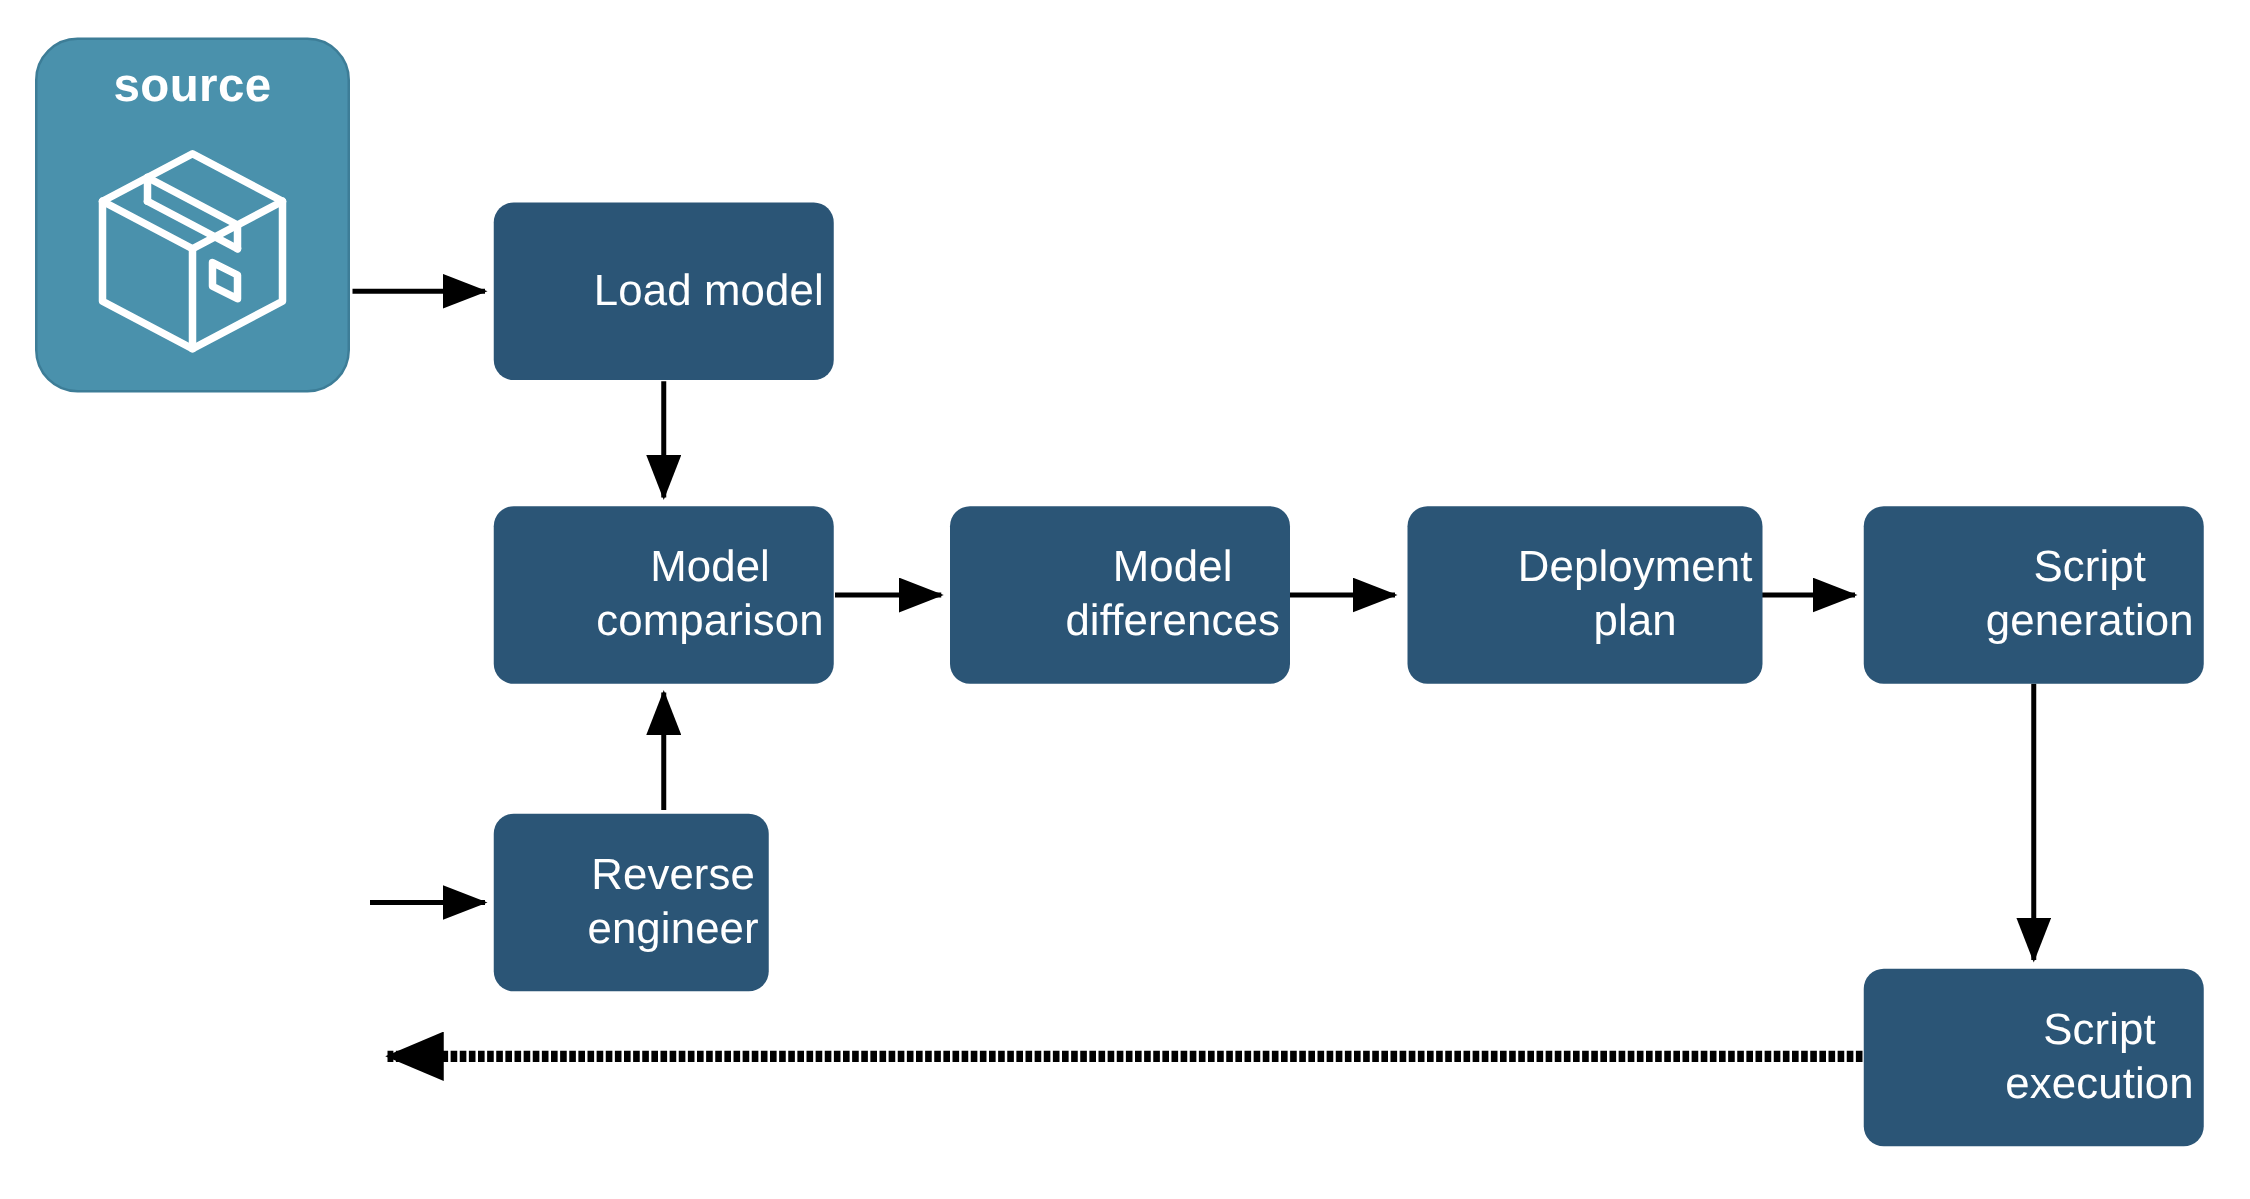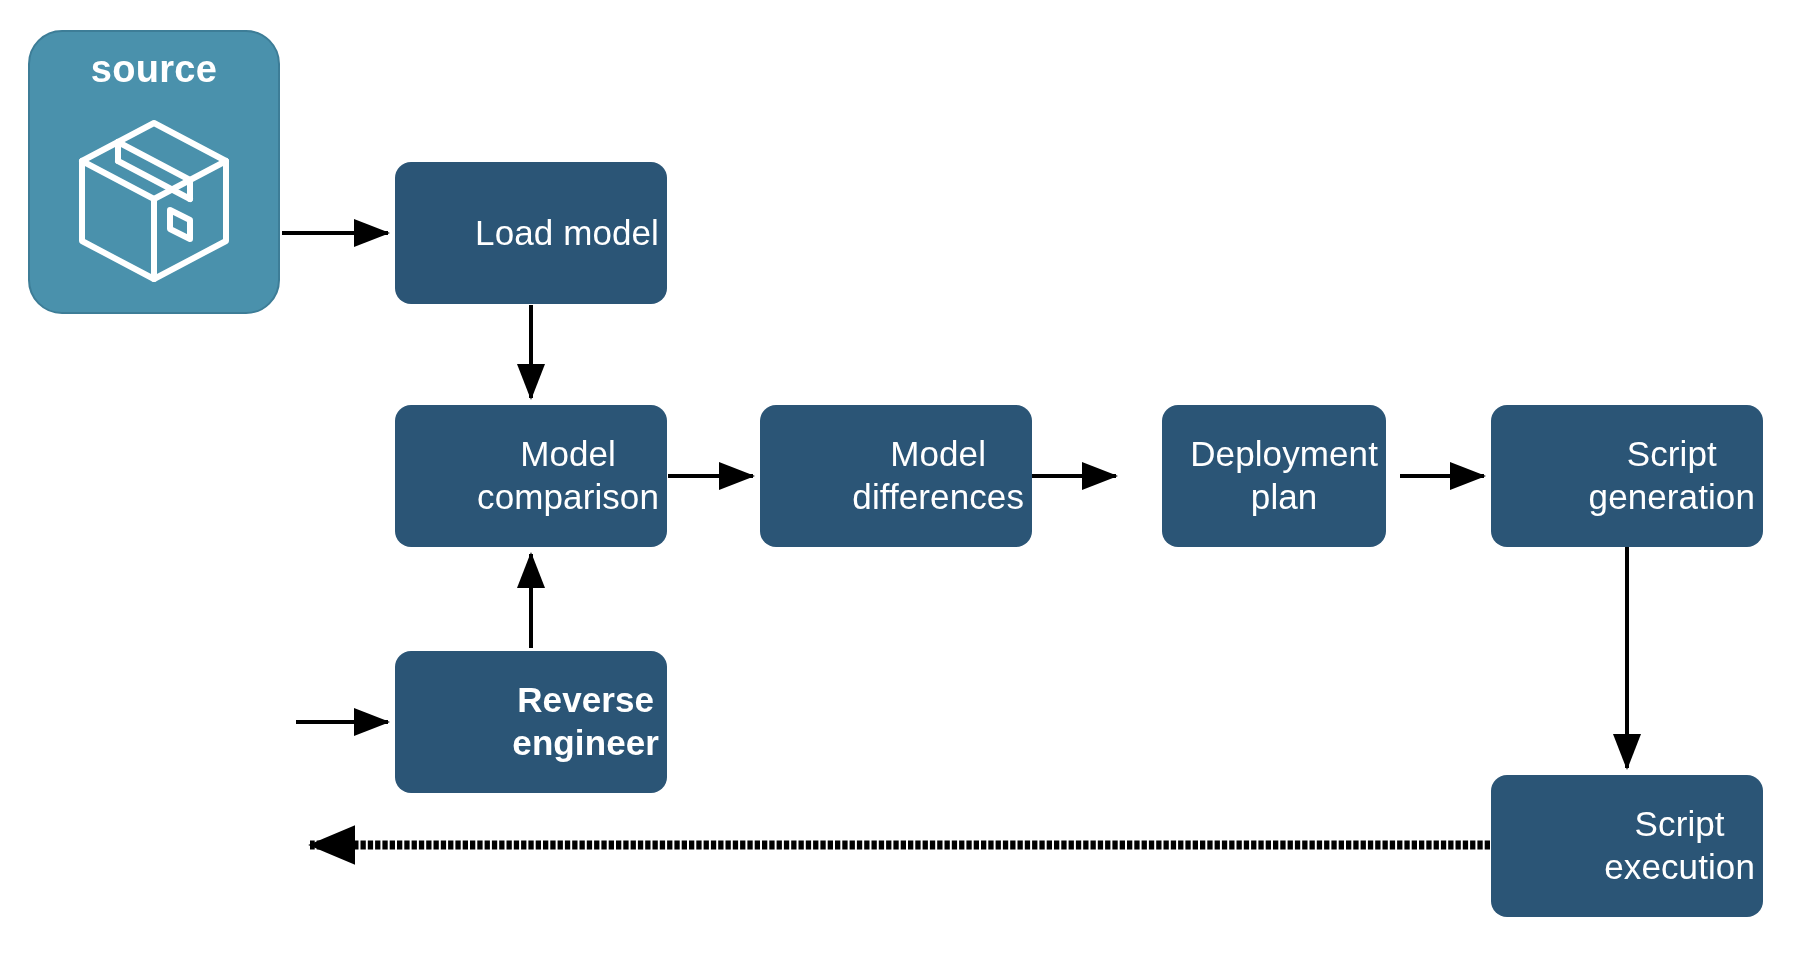--- a/index.html
+++ b/index.html
@@ -127,31 +127,31 @@
   <div class="node proc" style="left:395px; top:405px; width:272px; height:142px;">
     <div class="proc-label">Model
 comparison</div>
   </div>
 
   <div class="node proc" style="left:760px; top:405px; width:272px; height:142px;">
     <div class="proc-label">Model
 differences</div>
   </div>
 
-  <div class="node proc" style="left:1126px; top:405px; width:224px; height:142px;margin-left:36px;">
+  <div class="node proc" style="left:1126px; top:405px; width:284px; height:142px;">
     <div class="proc-label">Deployment
 plan</div>
   </div>
 
   <div class="node proc" style="left:1491px; top:405px; width:272px; height:142px;">
     <div class="proc-label">Script
 generation</div>
   </div>
 
-  <div class="node proc" style="left:395px; top:651px; width:272px; height:142px;font-weight:bold;">
+  <div class="node proc" style="left:395px; top:651px; width:220px; height:142px;">
     <div class="proc-label">Reverse
 engineer</div>
   </div>
 
   <div class="node proc" style="left:1491px; top:775px; width:272px; height:142px;">
     <div class="proc-label">Script
 execution</div>
   </div>
 
 </div>

